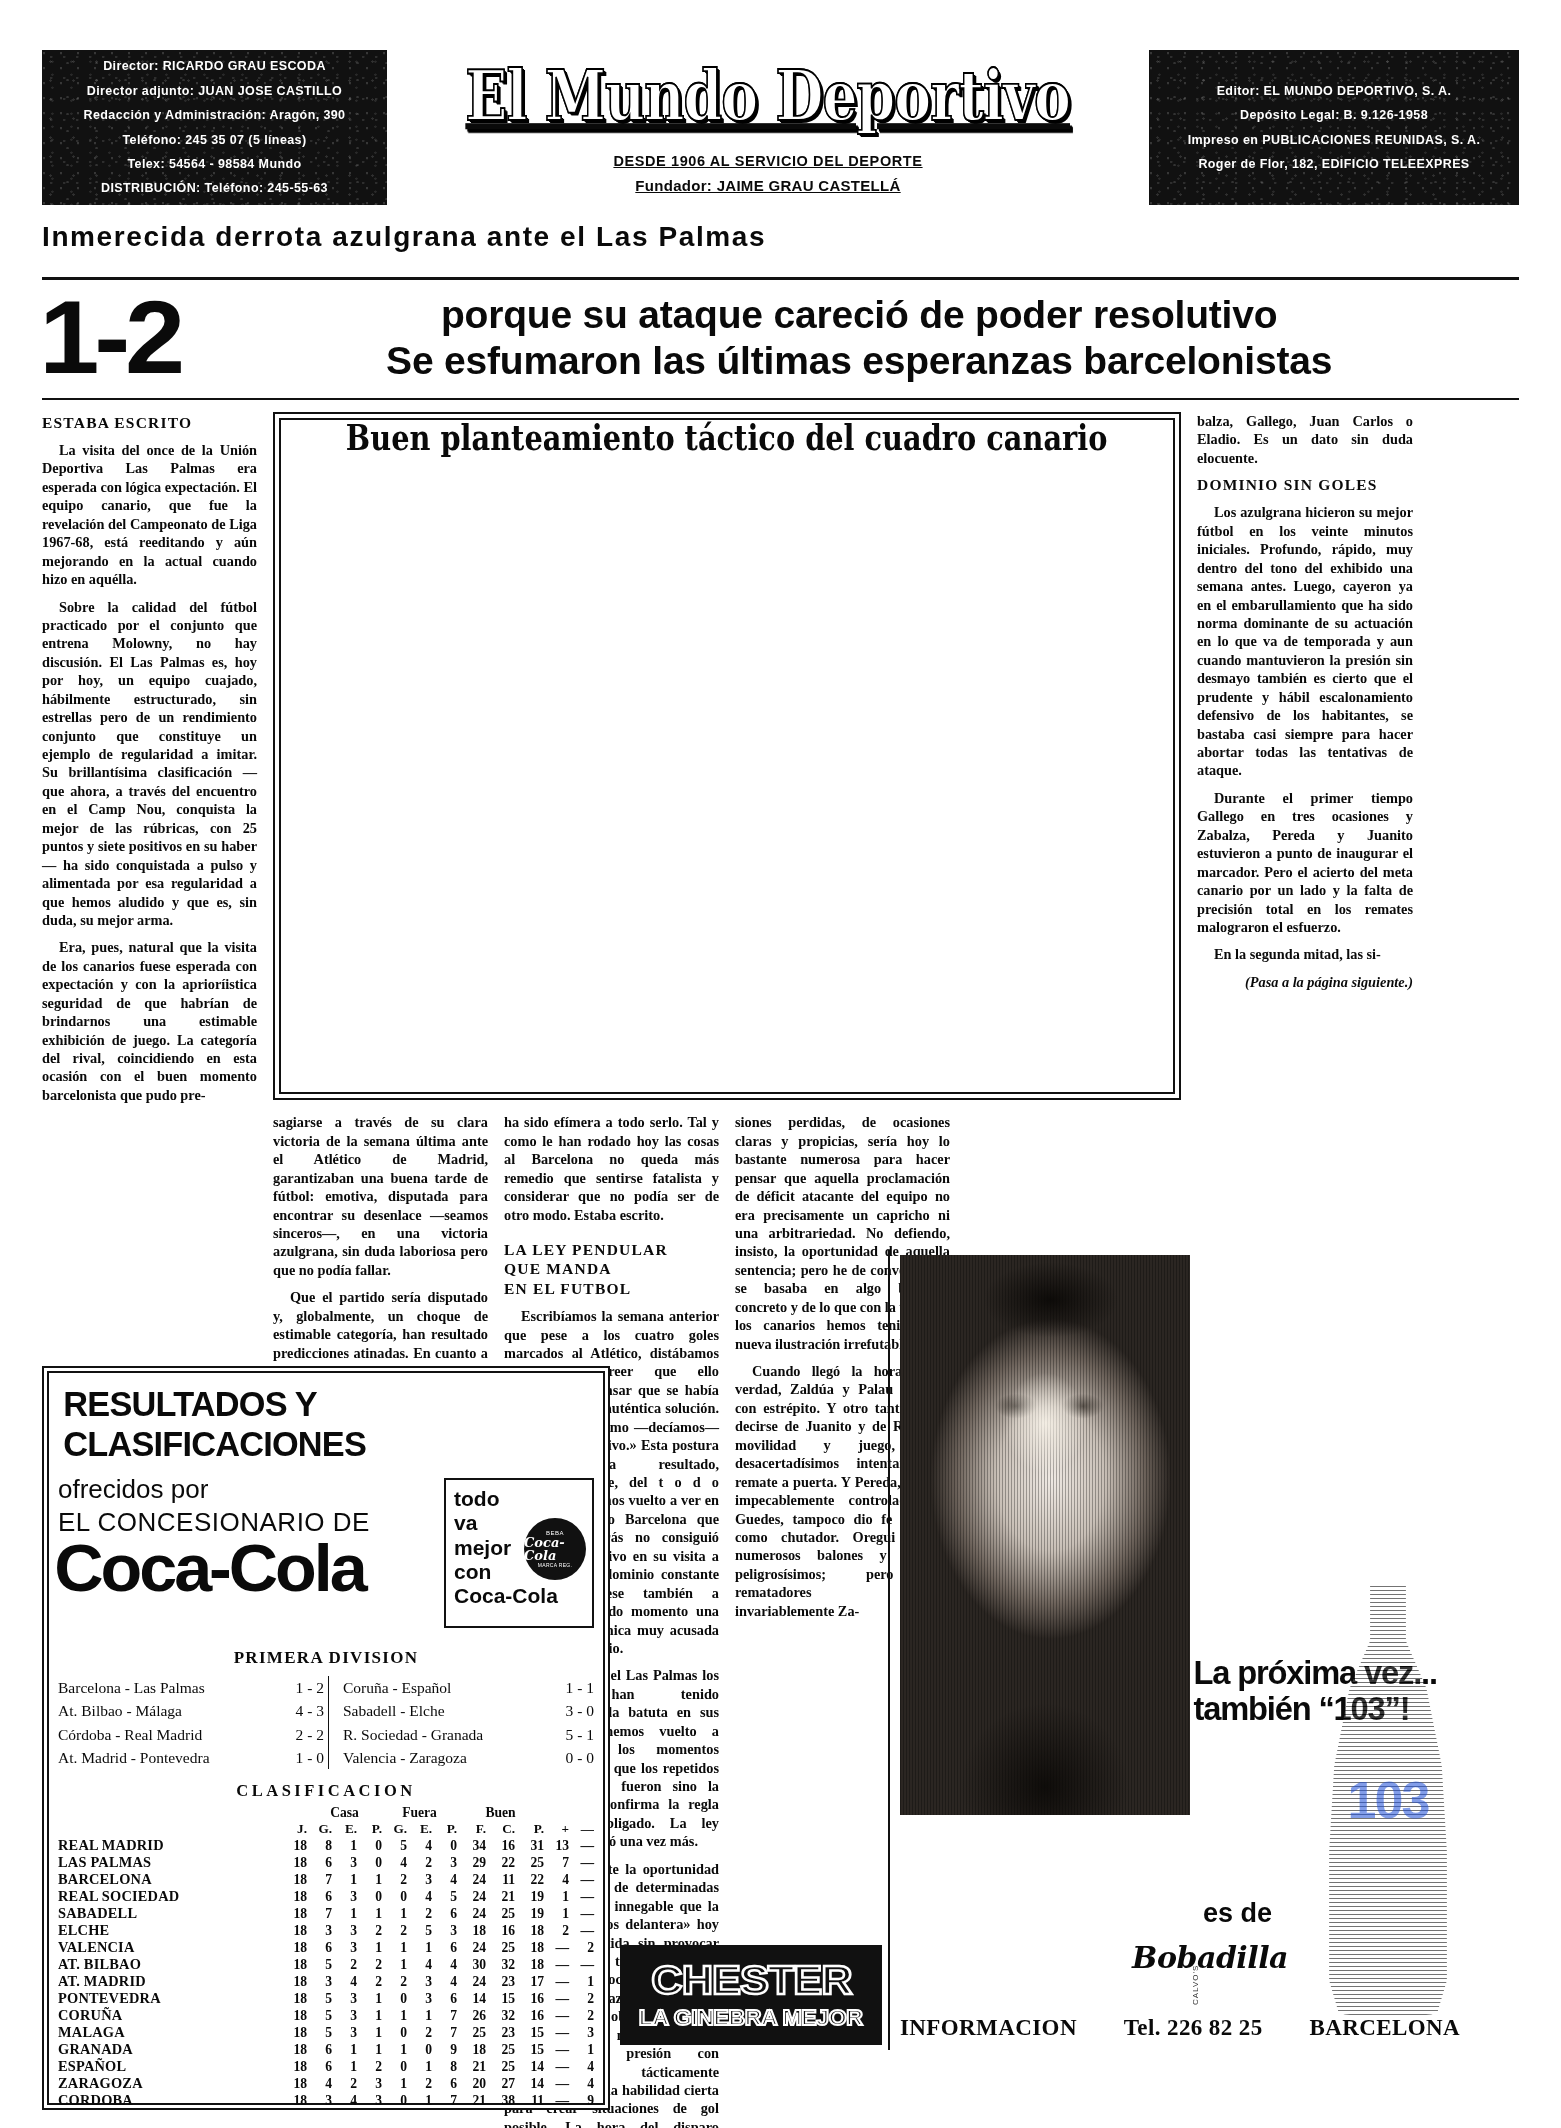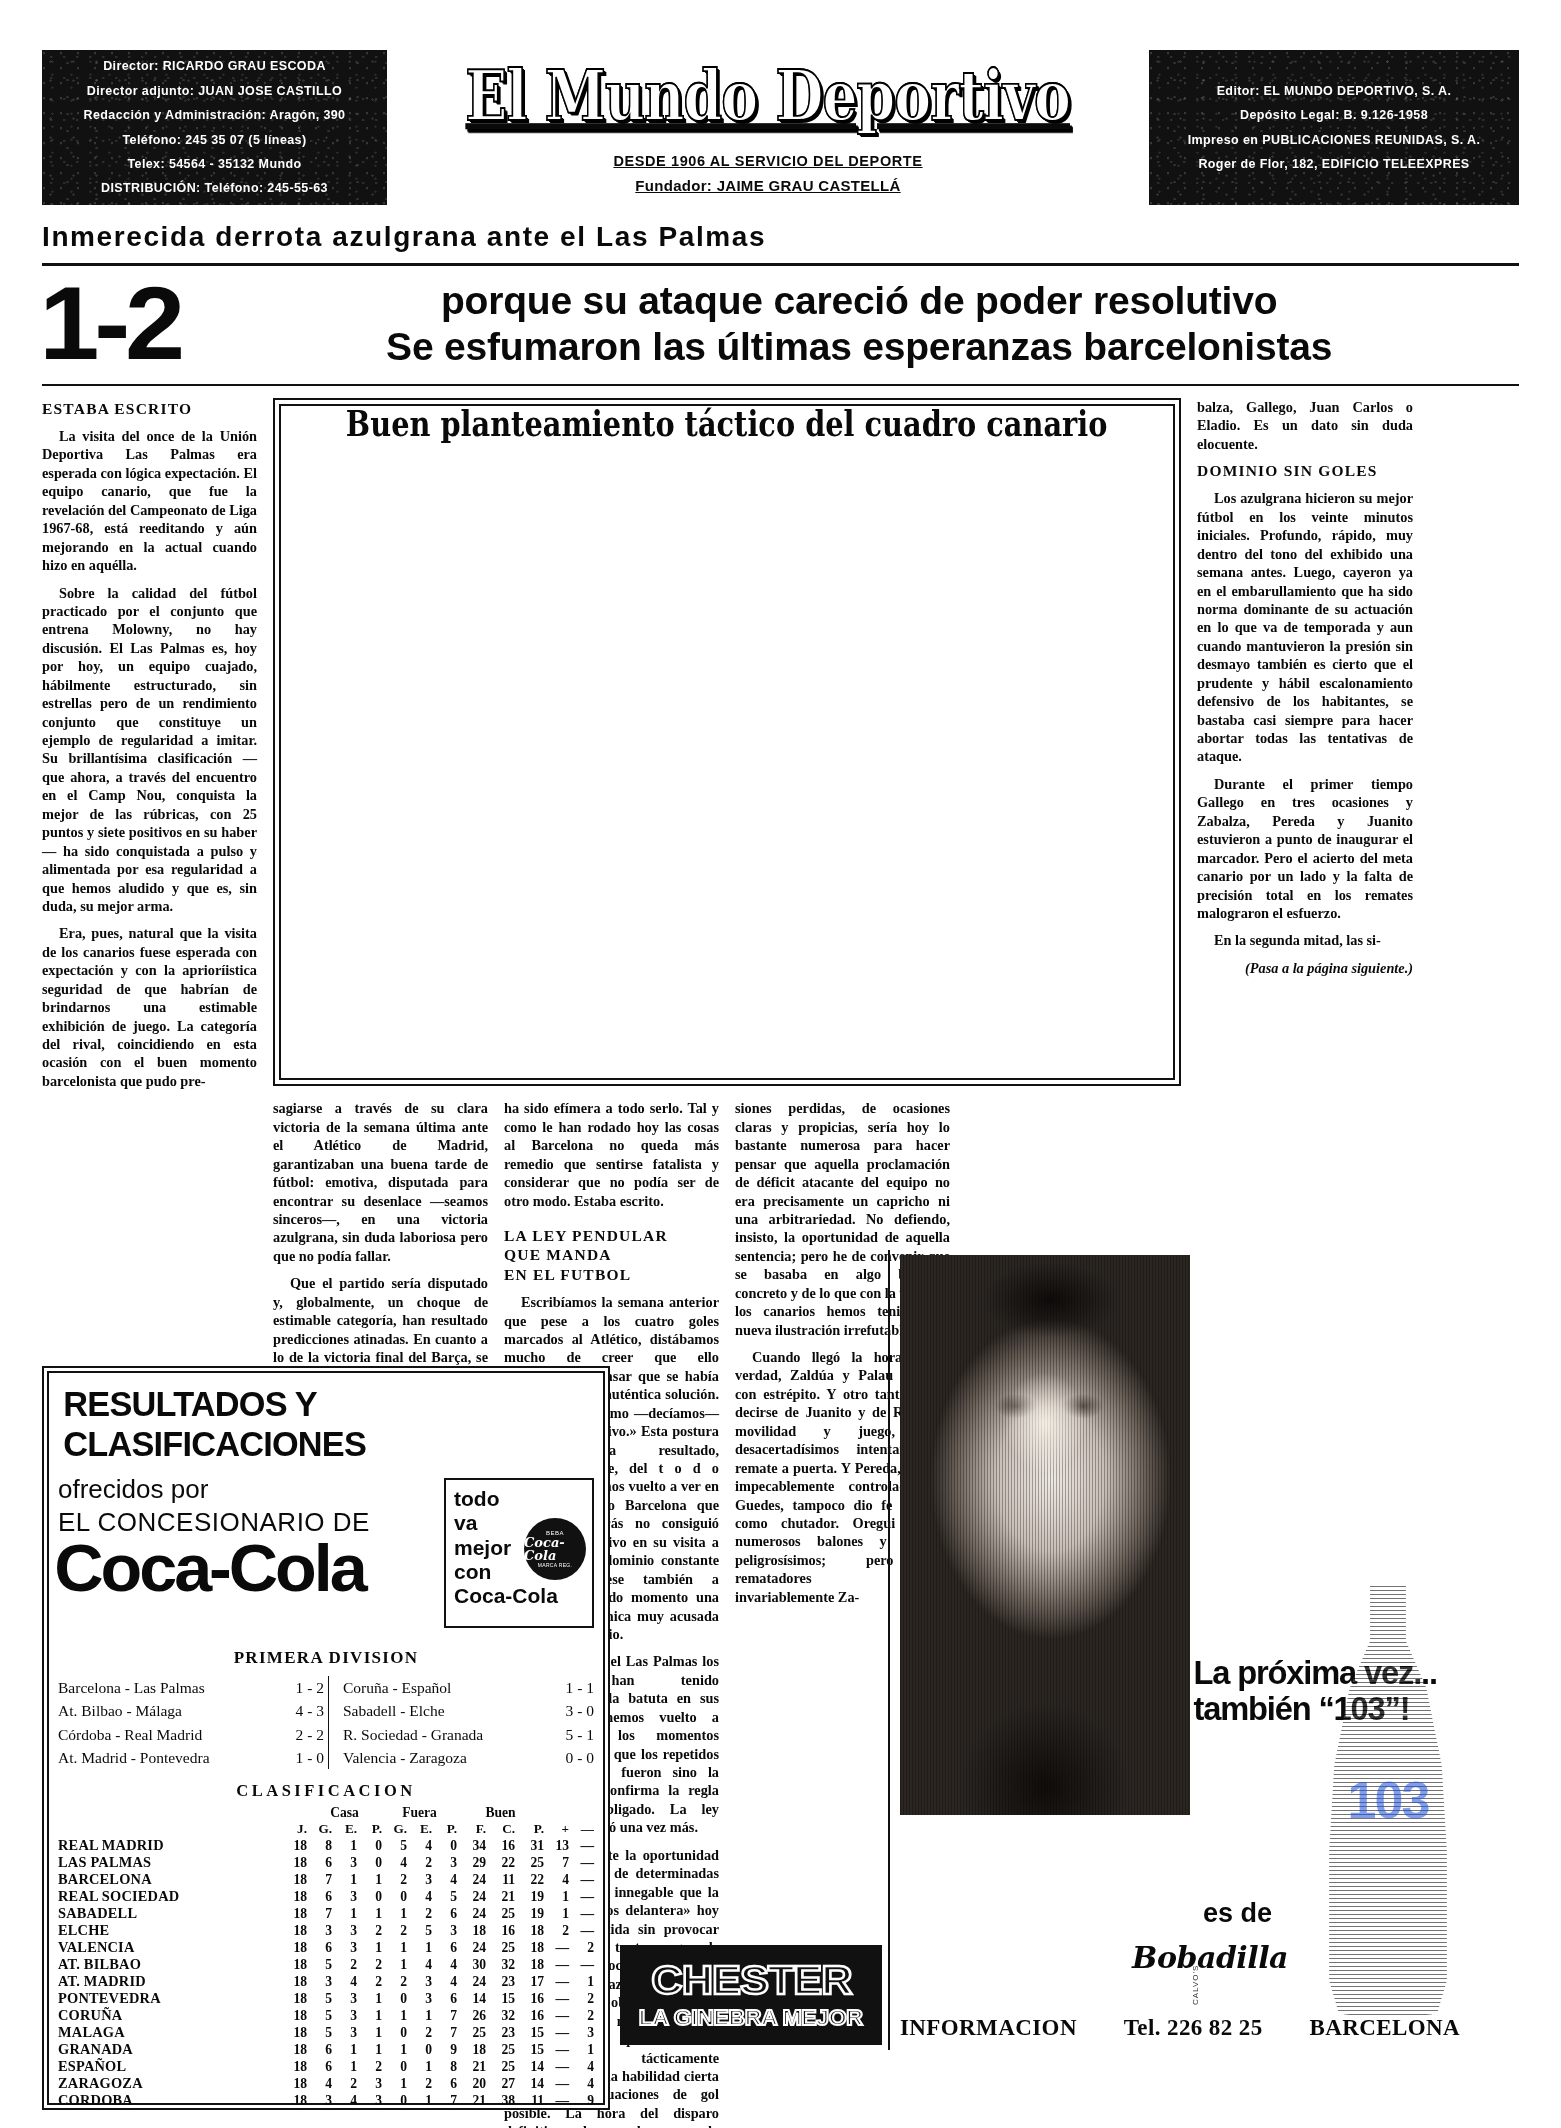--- a/index.html
+++ b/index.html
@@ -42,21 +42,21 @@
     line-height:1; margin-bottom:16px;
     -webkit-text-stroke:1.5px #000; color:#fff;
     text-shadow: 3px 3px 0 #000, 2px 2px 0 #000;
     transform: scaleY(1.22) scaleX(.97);
     white-space:nowrap;
   }
   .mast-sub1 { font-family:"Liberation Sans", sans-serif; font-weight:700; font-size:14.5px; letter-spacing:.6px; margin-top:14px; }
   .mast-sub2 { font-family:"Liberation Sans", sans-serif; font-weight:700; font-size:15px; letter-spacing:.3px; margin-top:8px; }
   .kicker {
     font-family:"Liberation Sans", sans-serif; font-weight:700;
-    font-size:28px; letter-spacing:1.6px; margin:16px 42px 10px 42px;
+    font-size:28px; letter-spacing:1.6px; margin:16px 42px 24px 42px;
   }
   .rule-thick { border-top:3px solid #111; margin:0 42px; }
 
   
   .headwrap { display:flex; align-items:center; margin:12px 42px 14px 42px; gap:18px; }
   .score {
     font-family:"Liberation Sans", sans-serif; font-weight:700;
     font-size:104px; line-height:.82; letter-spacing:-5px;
     flex:0 0 auto; padding-right:4px; transform:scaleX(1.04);
   }
@@ -242,21 +242,21 @@
 <body>
 
 <div class="page">
 
   <div class="masthead">
     <div class="mast-box">
       <div class="l">Director: RICARDO GRAU ESCODA</div>
       <div class="l">Director adjunto: JUAN JOSE CASTILLO</div>
       <div class="l">Redacción y Administración: Aragón, 390</div>
       <div class="l">Teléfono: 245 35 07 (5 líneas)</div>
-      <div class="l">Telex: 54564 - 35132 Mundo</div>
+      <div class="l">Telex: 54564 - 98584 Mundo</div>
       <div class="l">DISTRIBUCIÓN: Teléfono: 245-55-63</div>
     </div>
 
     <div class="mast-center">
       <div class="logo">El Mundo Deportivo</div>
       <div class="mast-sub1">DESDE 1906 AL SERVICIO DEL DEPORTE</div>
       <div class="mast-sub2">Fundador: JAIME GRAU CASTELLÁ</div>
     </div>
 
     <div class="mast-box right">

